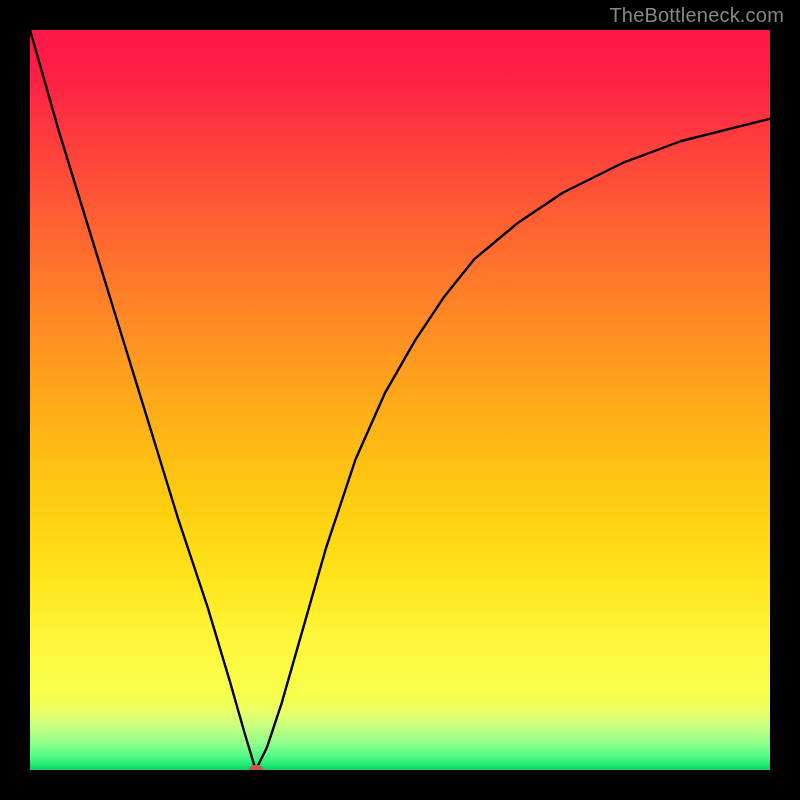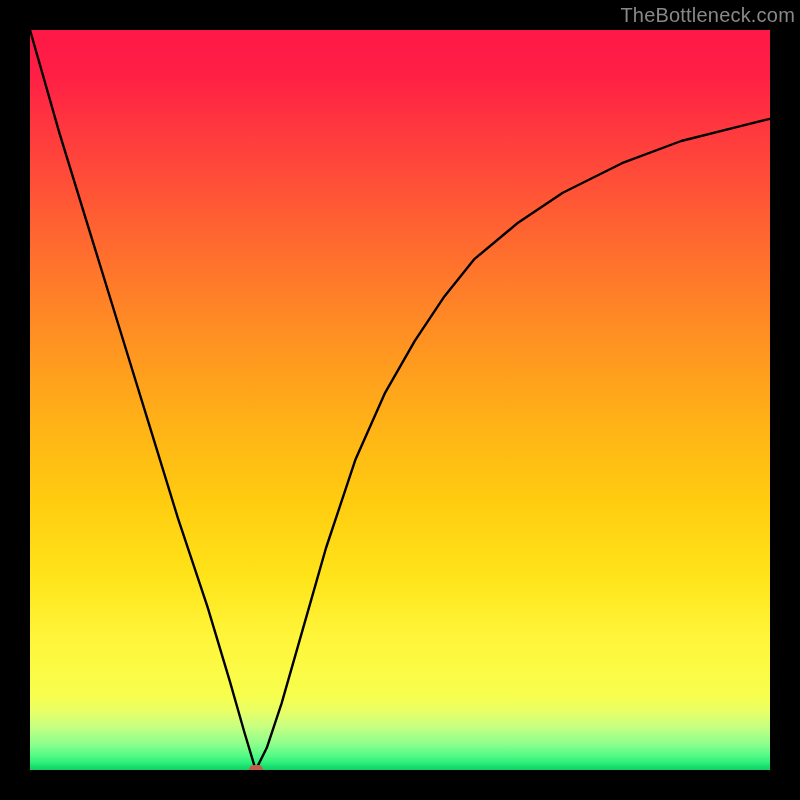--- a/index.html
+++ b/index.html
@@ -13,21 +13,21 @@
   }
   .frame {
     position: relative;
     width: 800px;
     height: 800px;
     background: #000;
   }
   .watermark {
     position: absolute;
     top: 4px;
-    right: 5px;
+    right: 16px;
     color: #888;
     font-size: 20px;
     font-weight: 500;
     letter-spacing: 0.2px;
     z-index: 5;
   }
   .plot-area {
     position: absolute;
     left: 30px;
     top: 30px;

